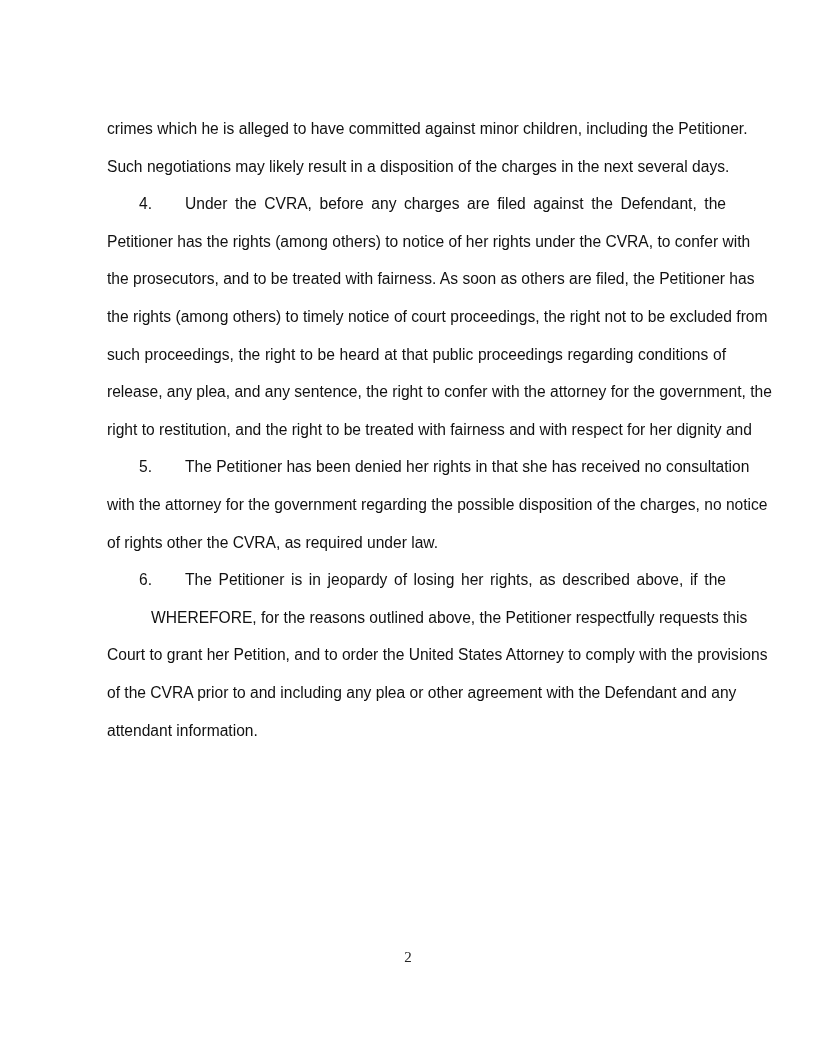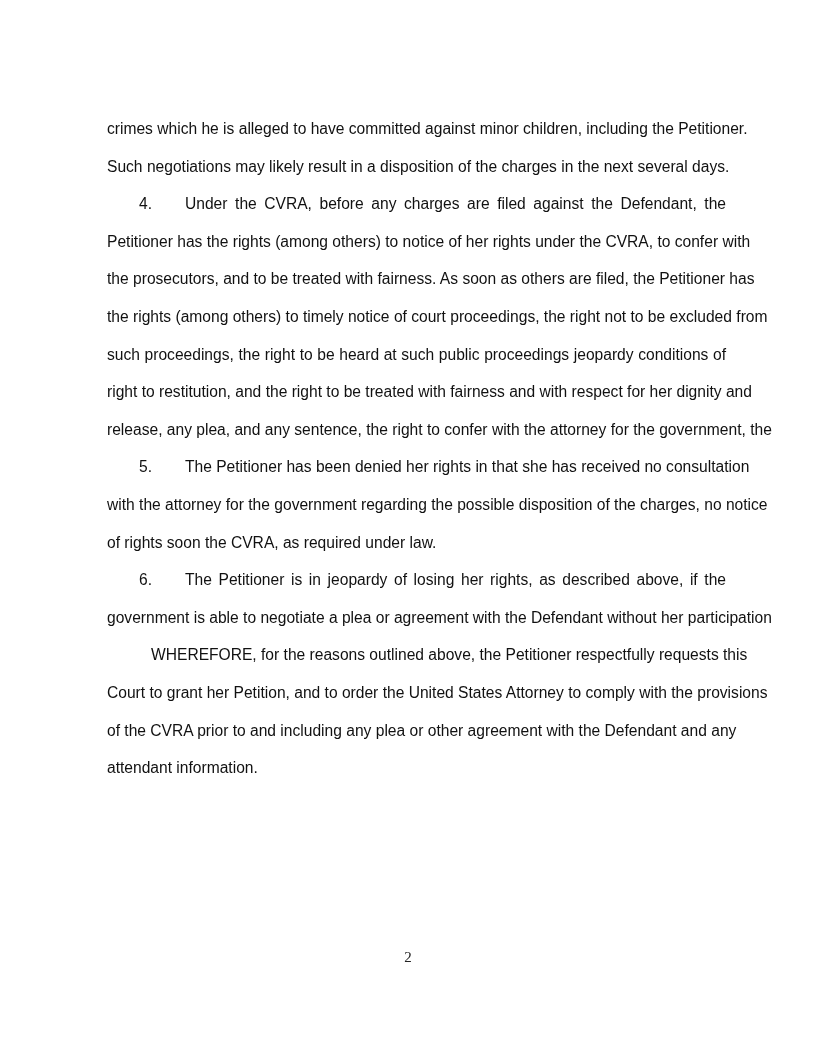--- a/index.html
+++ b/index.html
@@ -69,34 +69,33 @@
     <div>
       <div class="line">crimes which he is alleged to have committed against minor children, including the Petitioner.</div>
       <div class="line last">Such negotiations may likely result in a disposition of the charges in the next several days.</div>
     </div>
 
     <div>
       <div class="line indent-num"><span class="num">4.</span><span>Under the CVRA, before any charges are filed against the Defendant, the</span></div>
       <div class="line">Petitioner has the rights (among others) to notice of her rights under the CVRA, to confer with</div>
       <div class="line">the prosecutors, and to be treated with fairness.  As soon as others are filed, the Petitioner has</div>
       <div class="line">the rights (among others) to timely notice of court proceedings, the right not to be excluded from</div>
-      <div class="line">such proceedings, the right to be heard at such public proceedings jeopardy conditions of</div>
+      <div class="line">such proceedings, the right to be heard at that public proceedings regarding conditions of</div>
+      <div class="line">release, any plea, and any sentence, the right to confer with the attorney for the government, the</div>
       <div class="line">right to restitution, and the right to be treated with fairness and with respect for her dignity and</div>
-      <div class="line">release, any plea, and any sentence, the right to confer with the attorney for the government, the</div>
     </div>
 
     <div>
       <div class="line indent-num"><span class="num">5.</span><span>The Petitioner has been denied her rights in that she has received no consultation</span></div>
       <div class="line">with the attorney for the government regarding the possible disposition of the charges, no notice</div>
-      <div class="line last">of rights soon the CVRA, as required under law.</div>
+      <div class="line last">of rights other the CVRA, as required under law.</div>
     </div>
 
     <div>
       <div class="line indent-num"><span class="num">6.</span><span>The Petitioner is in jeopardy of losing her rights, as described above, if the</span></div>
-      <div class="line">government is able to negotiate a plea or agreement with the Defendant without her participation</div>
     </div>
 
     <div>
       <div class="line indent-where">WHEREFORE, for the reasons outlined above, the Petitioner respectfully requests this</div>
       <div class="line">Court to grant her Petition, and to order the United States Attorney to comply with the provisions</div>
       <div class="line">of the CVRA prior to and including any plea or other agreement with the Defendant and any</div>
       <div class="line last">attendant information.</div>
     </div>
 
   </div>

